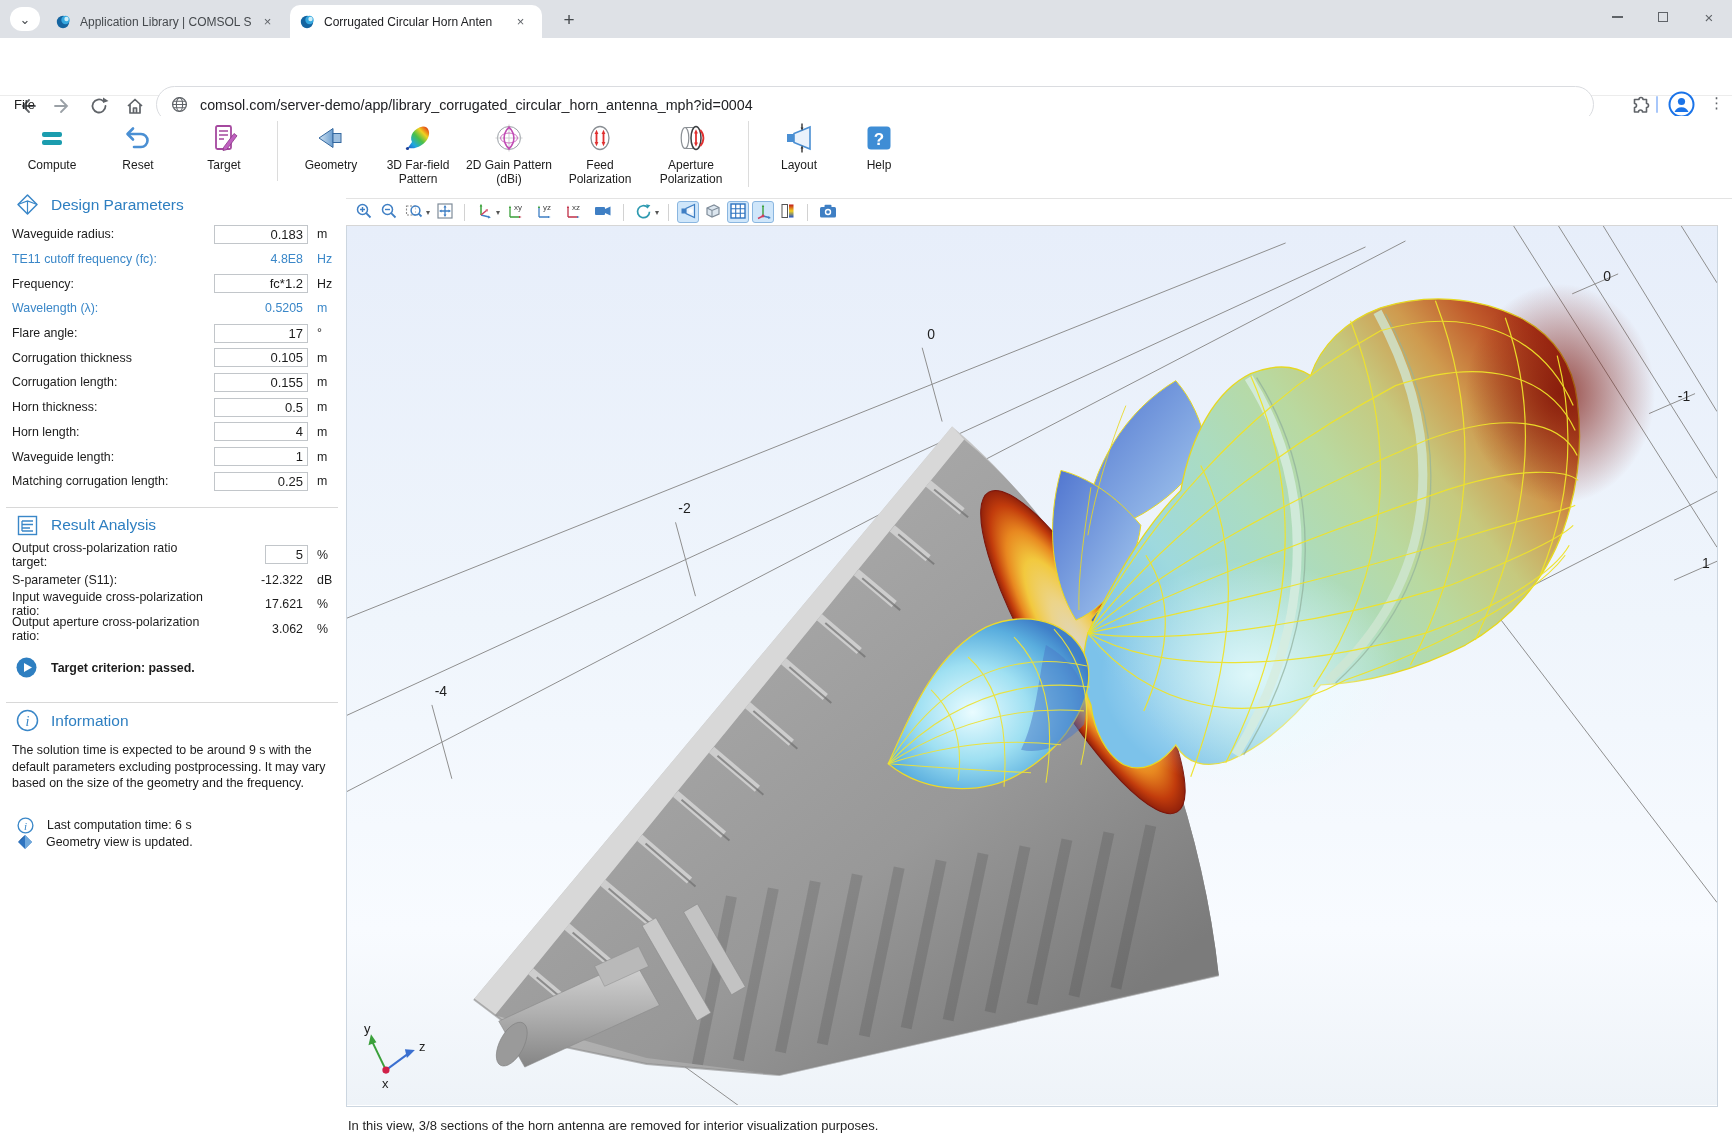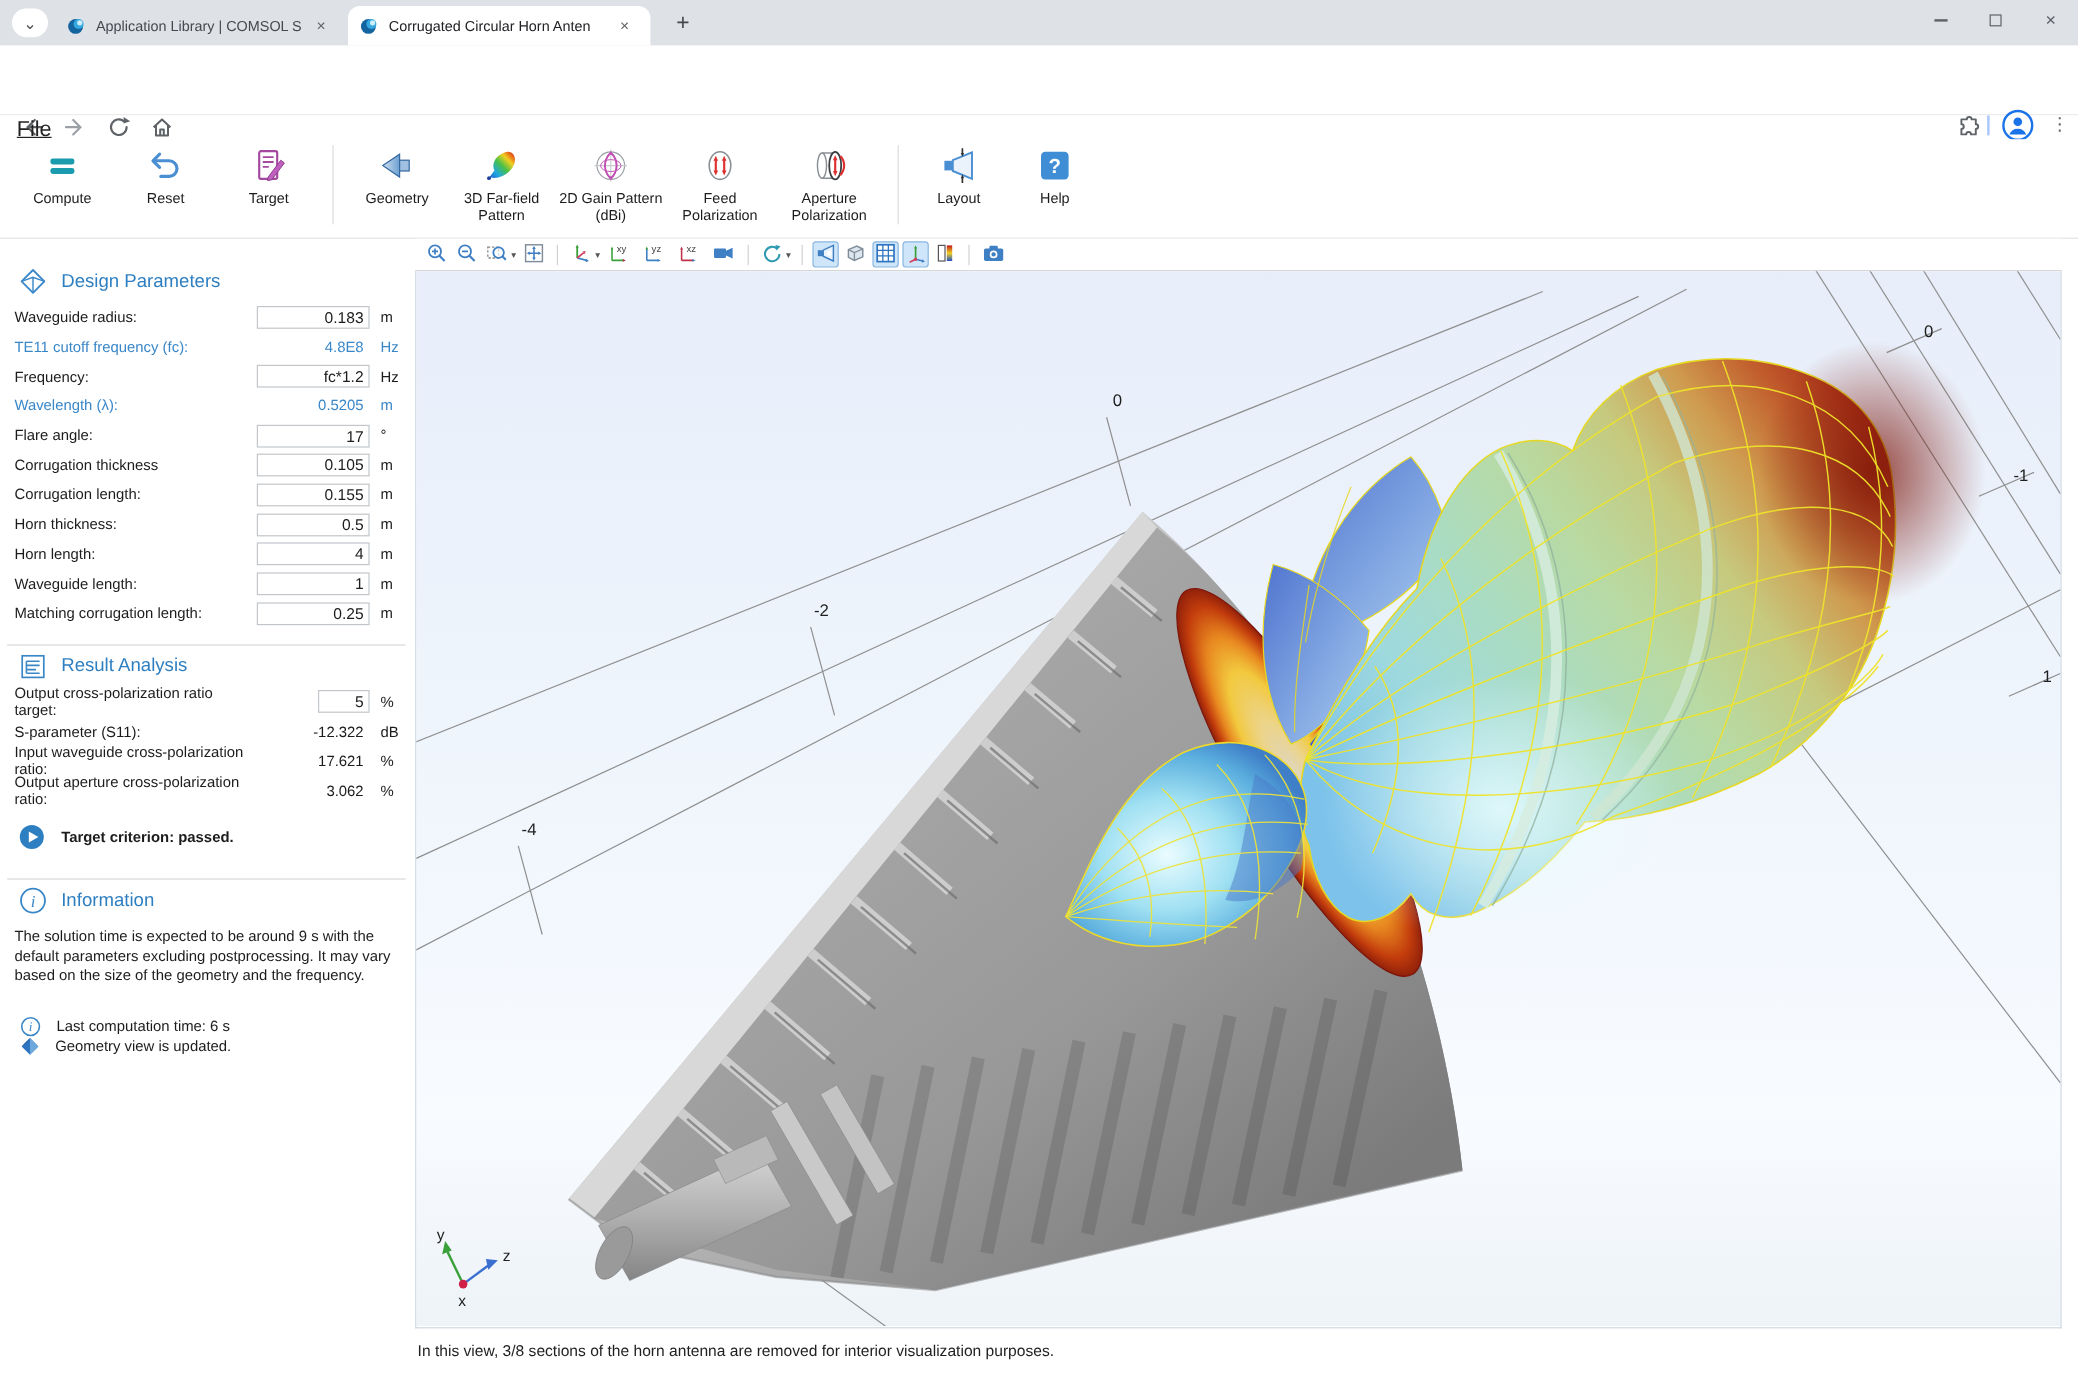--- a/index.html
+++ b/index.html
@@ -33,31 +33,31 @@
   .navicon { position:absolute; top:57px; width:22px; height:22px; }
   .urlpill { position:absolute; left:156px; top:48px; width:1438px; height:37px;
     border:1px solid #dadce0; border-radius:19px; display:flex; align-items:center;
     padding-left:14px; background:#fff; }
   .urltext { font-size:14.3px; color:#202124; margin-left:12px; }
   .avatar { position:absolute; left:1668px; top:53px; width:27px; height:27px; }
   .kebab { position:absolute; left:1709px; top:56px; font-size:15px; color:#5f6368; letter-spacing:0; }
   .pinline { position:absolute; left:1656px; top:58px; width:2px; height:17px; background:#a8c7fa; border-radius:2px; }
 
   
-  .menubar { position:absolute; top:97px; left:14px; font-size:18px; color:#222;text-decoration:underline; }
+  .menubar { position:absolute; top:97px; left:14px; font-size:13px; color:#222; }
   .ribbon { position:absolute; top:116px; left:0; right:0; height:83px; display:flex;
     align-items:flex-start; padding-left:9px; border-bottom:1px solid #e3e3e3; background:#fff; }
   .rbtn { display:flex; flex-direction:column; align-items:center; padding-top:3px; }
   .rbtn .ric { height:38px; display:flex; align-items:center; justify-content:center; }
   .rbtn .rlabel { font-size:12px; line-height:13.5px; text-align:center; color:#1c1c1c; margin-top:2px; }
   .w86{width:86px} .w88{width:88px} .w94{width:94px} .w80{width:80px}
   .rsep { width:1px; height:66px; background:#dcdcdc; margin:5px 10px 0 10px; }
 
   
-  .panel { position:absolute; top:211px; left:0; width:346px; bottom:0; background:#fff; padding-top:6px; }
+  .panel { position:absolute; top:181px; left:0; width:346px; bottom:0; background:#fff; padding-top:6px; }
   .sechead { display:flex; align-items:center; gap:12px; padding:6px 0 6px 16px; }
   .sechead .stitle { font-size:15.5px; color:#2e7fc1; }
   .prow { display:flex; align-items:center; height:24.7px; padding-left:12px; font-size:12.4px; }
   .plabel { flex:1; color:#1c1c1c; }
   .prow.derived .plabel, .prow.derived .pval, .prow.derived .punit { color:#3a87c8; }
   .pvalcol { width:94px; display:flex; justify-content:flex-end; }
   .pbox { width:94px; height:19px; border:1px solid #c2c6ca; background:#fff; font-size:13px;
     font-family:"Liberation Sans",sans-serif; text-align:right; padding-right:4px; color:#1c1c1c; }
   .pbox.small { width:43px; }
   .pval { text-align:right; padding-right:5px; }
@@ -132,20 +132,28 @@
     <svg class="navicon" style="left:52px" viewBox="0 0 22 22">
       <path d="M9 5 L15 11 L9 17 M15 11 H3" stroke="#9aa0a6" stroke-width="1.8" fill="none" stroke-linecap="round"></path>
     </svg>
     <svg class="navicon" style="left:88px" viewBox="0 0 22 22">
       <path d="M17.5 11 a6.5 6.5 0 1 1 -2.2 -4.9" stroke="#5f6368" stroke-width="1.8" fill="none" stroke-linecap="round"></path>
       <polygon points="15,2.5 15,8 20.5,6" fill="#5f6368"></polygon>
     </svg>
     <svg class="navicon" style="left:124px" viewBox="0 0 22 22">
       <path d="M4 11 L11 4.5 L18 11 M6 9.5 V18 H16 V9.5 M9.5 18 V13 H12.5 V18" stroke="#5f6368" stroke-width="1.7" fill="none" stroke-linejoin="round"></path>
     </svg>
+    <div class="urlpill">
+      <svg width="17" height="17" viewBox="0 0 18 18">
+        <circle cx="9" cy="9" r="7.3" stroke="#5f6368" stroke-width="1.4" fill="none"></circle>
+        <ellipse cx="9" cy="9" rx="3.3" ry="7.3" stroke="#5f6368" stroke-width="1.2" fill="none"></ellipse>
+        <path d="M2 9 H16 M3 5.5 H15 M3 12.5 H15" stroke="#5f6368" stroke-width="1.2" fill="none"></path>
+      </svg>
+      <span class="urltext">comsol.com/server-demo/app/library_corrugated_circular_horn_antenna_mph?id=0004</span>
+    </div>
     <svg class="navicon" style="left:1630px" viewBox="0 0 22 22">
       <path d="M9 4.5 a2 2 0 0 1 4 0 h3.5 v4 a2 2 0 0 1 0 4 v4.5 h-4 a2 2 0 0 0 -4 0 H4.5 v-4.5 a2 2 0 0 0 0 -4 v-4 Z" stroke="#5f6368" stroke-width="1.6" fill="none" stroke-linejoin="round"></path>
     </svg>
     <div class="pinline"></div>
     <svg class="avatar" viewBox="0 0 27 27">
       <circle cx="13.5" cy="13.5" r="12" stroke="#1a73e8" stroke-width="2" fill="#fff"></circle>
       <circle cx="13.5" cy="10.5" r="3.6" fill="#1a73e8"></circle>
       <path d="M6.5 21 a7.5 7.5 0 0 1 14 0 Z" fill="#1a73e8"></path>
     </svg>
     <div class="kebab">⋮</div>

